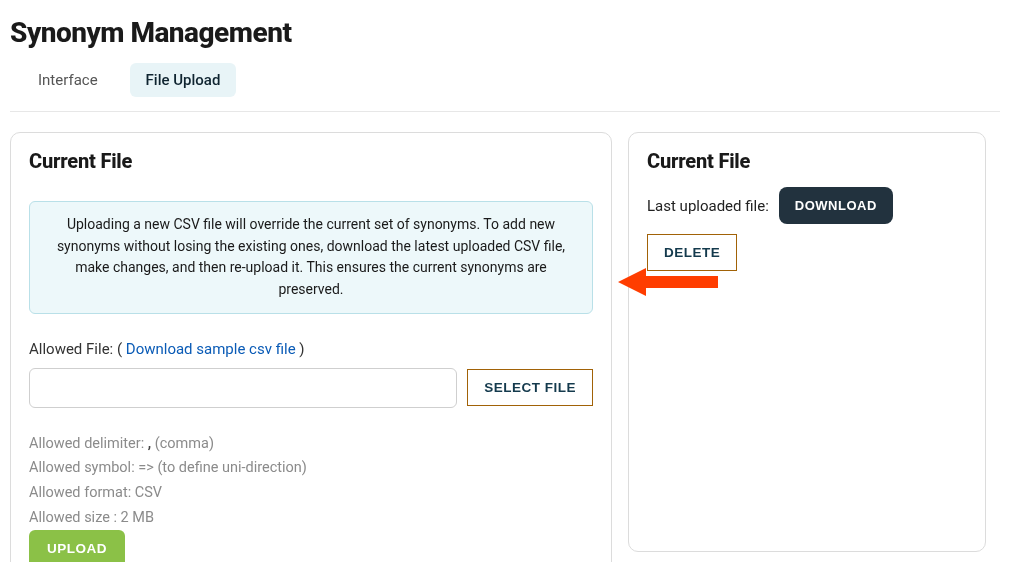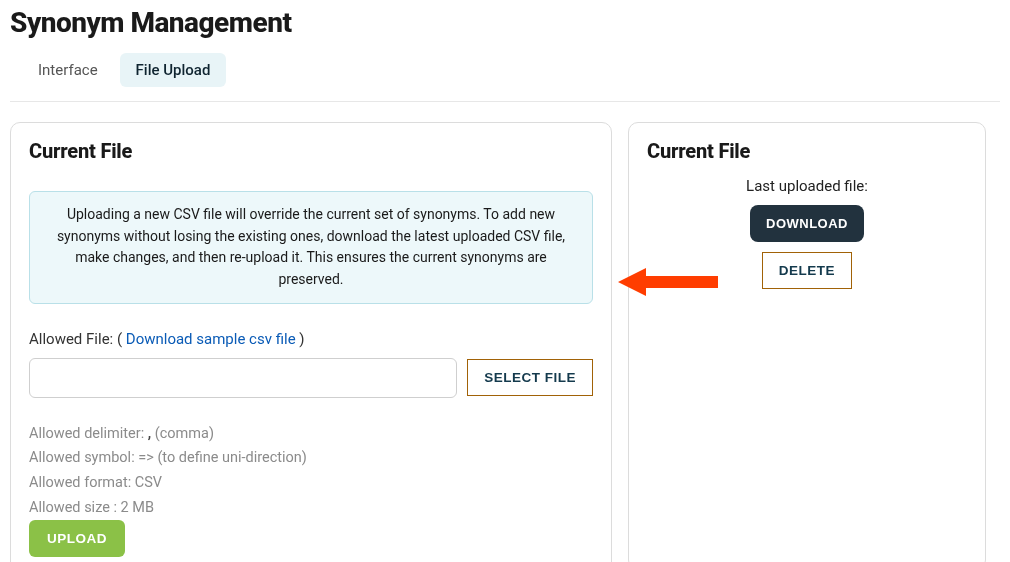--- a/index.html
+++ b/index.html
@@ -10,32 +10,32 @@
     body {
       font-family: -apple-system, BlinkMacSystemFont, "Segoe UI", Roboto, Arial, sans-serif;
       background: #ffffff;
       color: #1a1a1a;
       padding: 0;
     }
     .page-container {
       width: 1010px;
       height: 562px;
       position: relative;
-      padding: 0 10px;
+      padding: 10px 10px;
     }
     .page-title {
       font-size: 28px;
       font-weight: 800;
       letter-spacing: -0.5px;
       padding: 6px 0 14px 0;
       margin-left: 0;
     }
     .tabs {
       display: flex;
-      gap: 6px;
+      gap: 16px;
       padding: 0 0 14px 12px;
       border-bottom: 1px solid #e7e7e7;
     }
     .tab {
       padding: 8px 16px;
       border-radius: 6px;
       font-size: 15px;
       color: #555;
       cursor: pointer;
     }
@@ -137,21 +137,20 @@
       font-size: 13.5px;
       padding: 11px 18px;
       border-radius: 6px;
       cursor: pointer;
     }
     .current-row {
       display: flex;
       align-items: center;
       gap: 10px;
       flex-wrap: wrap;
-      flex-direction: column;
     }
     .current-label {
       font-size: 15px;
       color: #222;
     }
     .btn-dark {
       background: #22323e;
       color: #fff;
       border: none;
       font-weight: 700;

